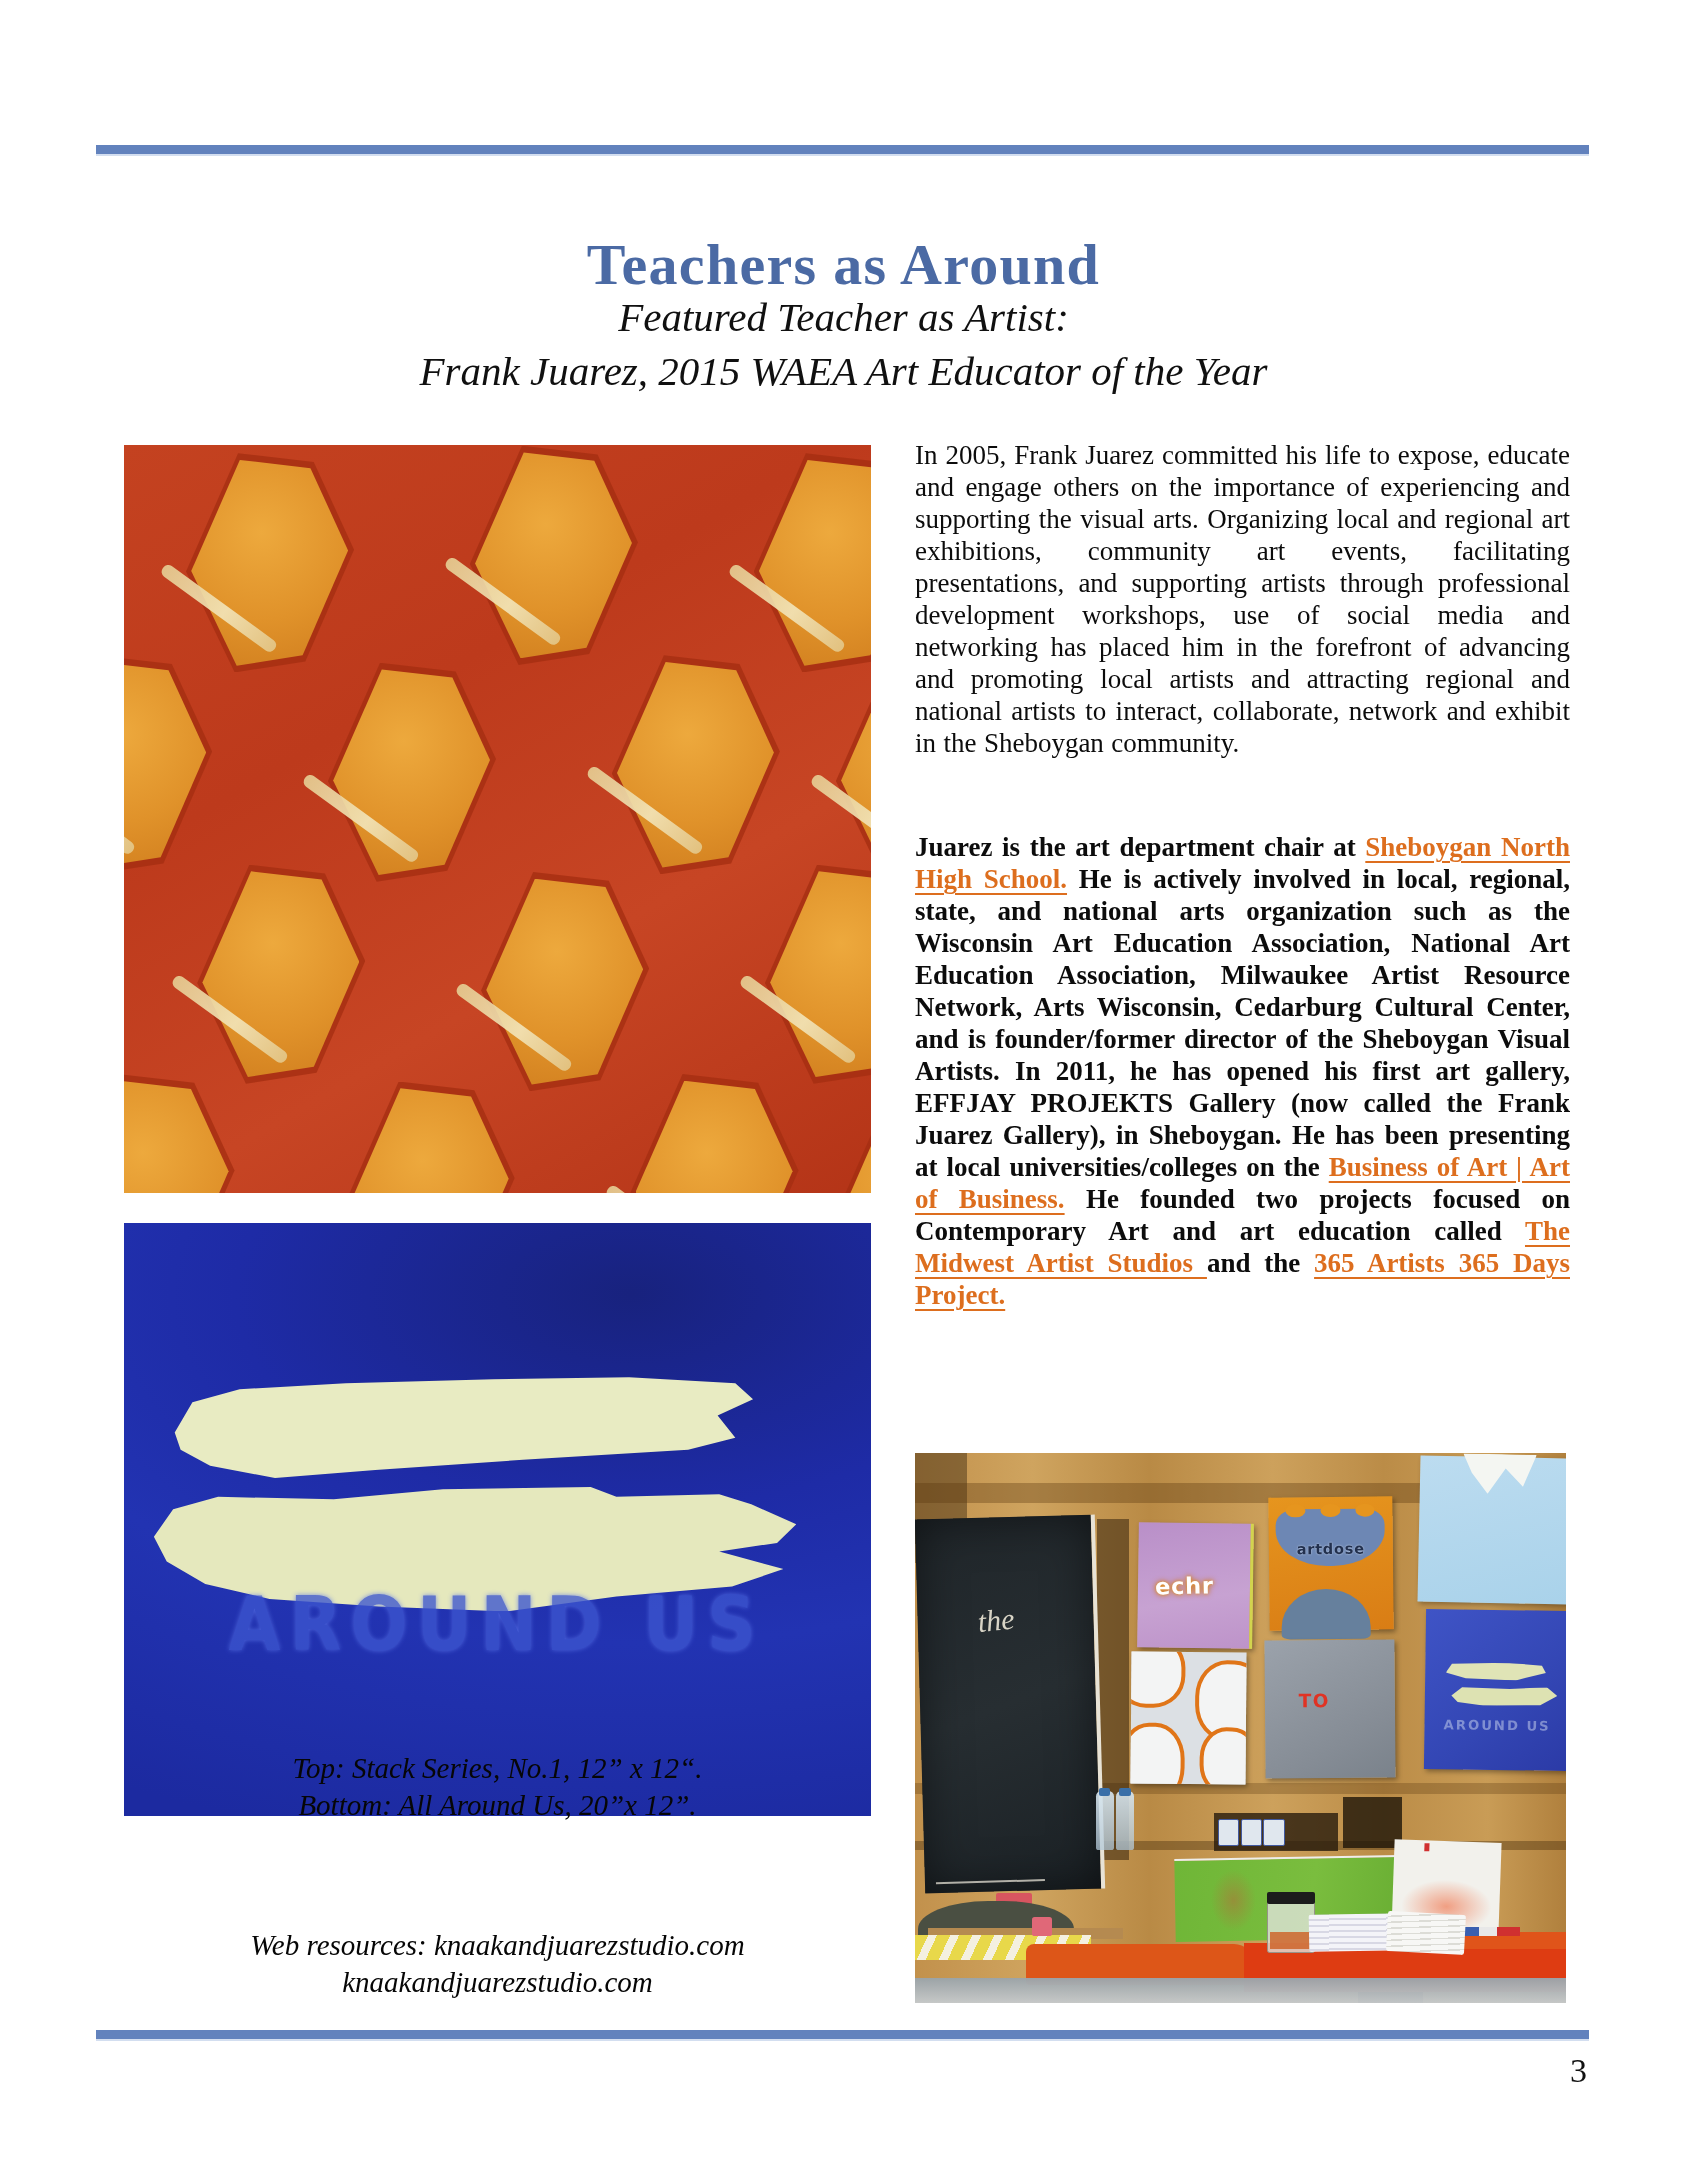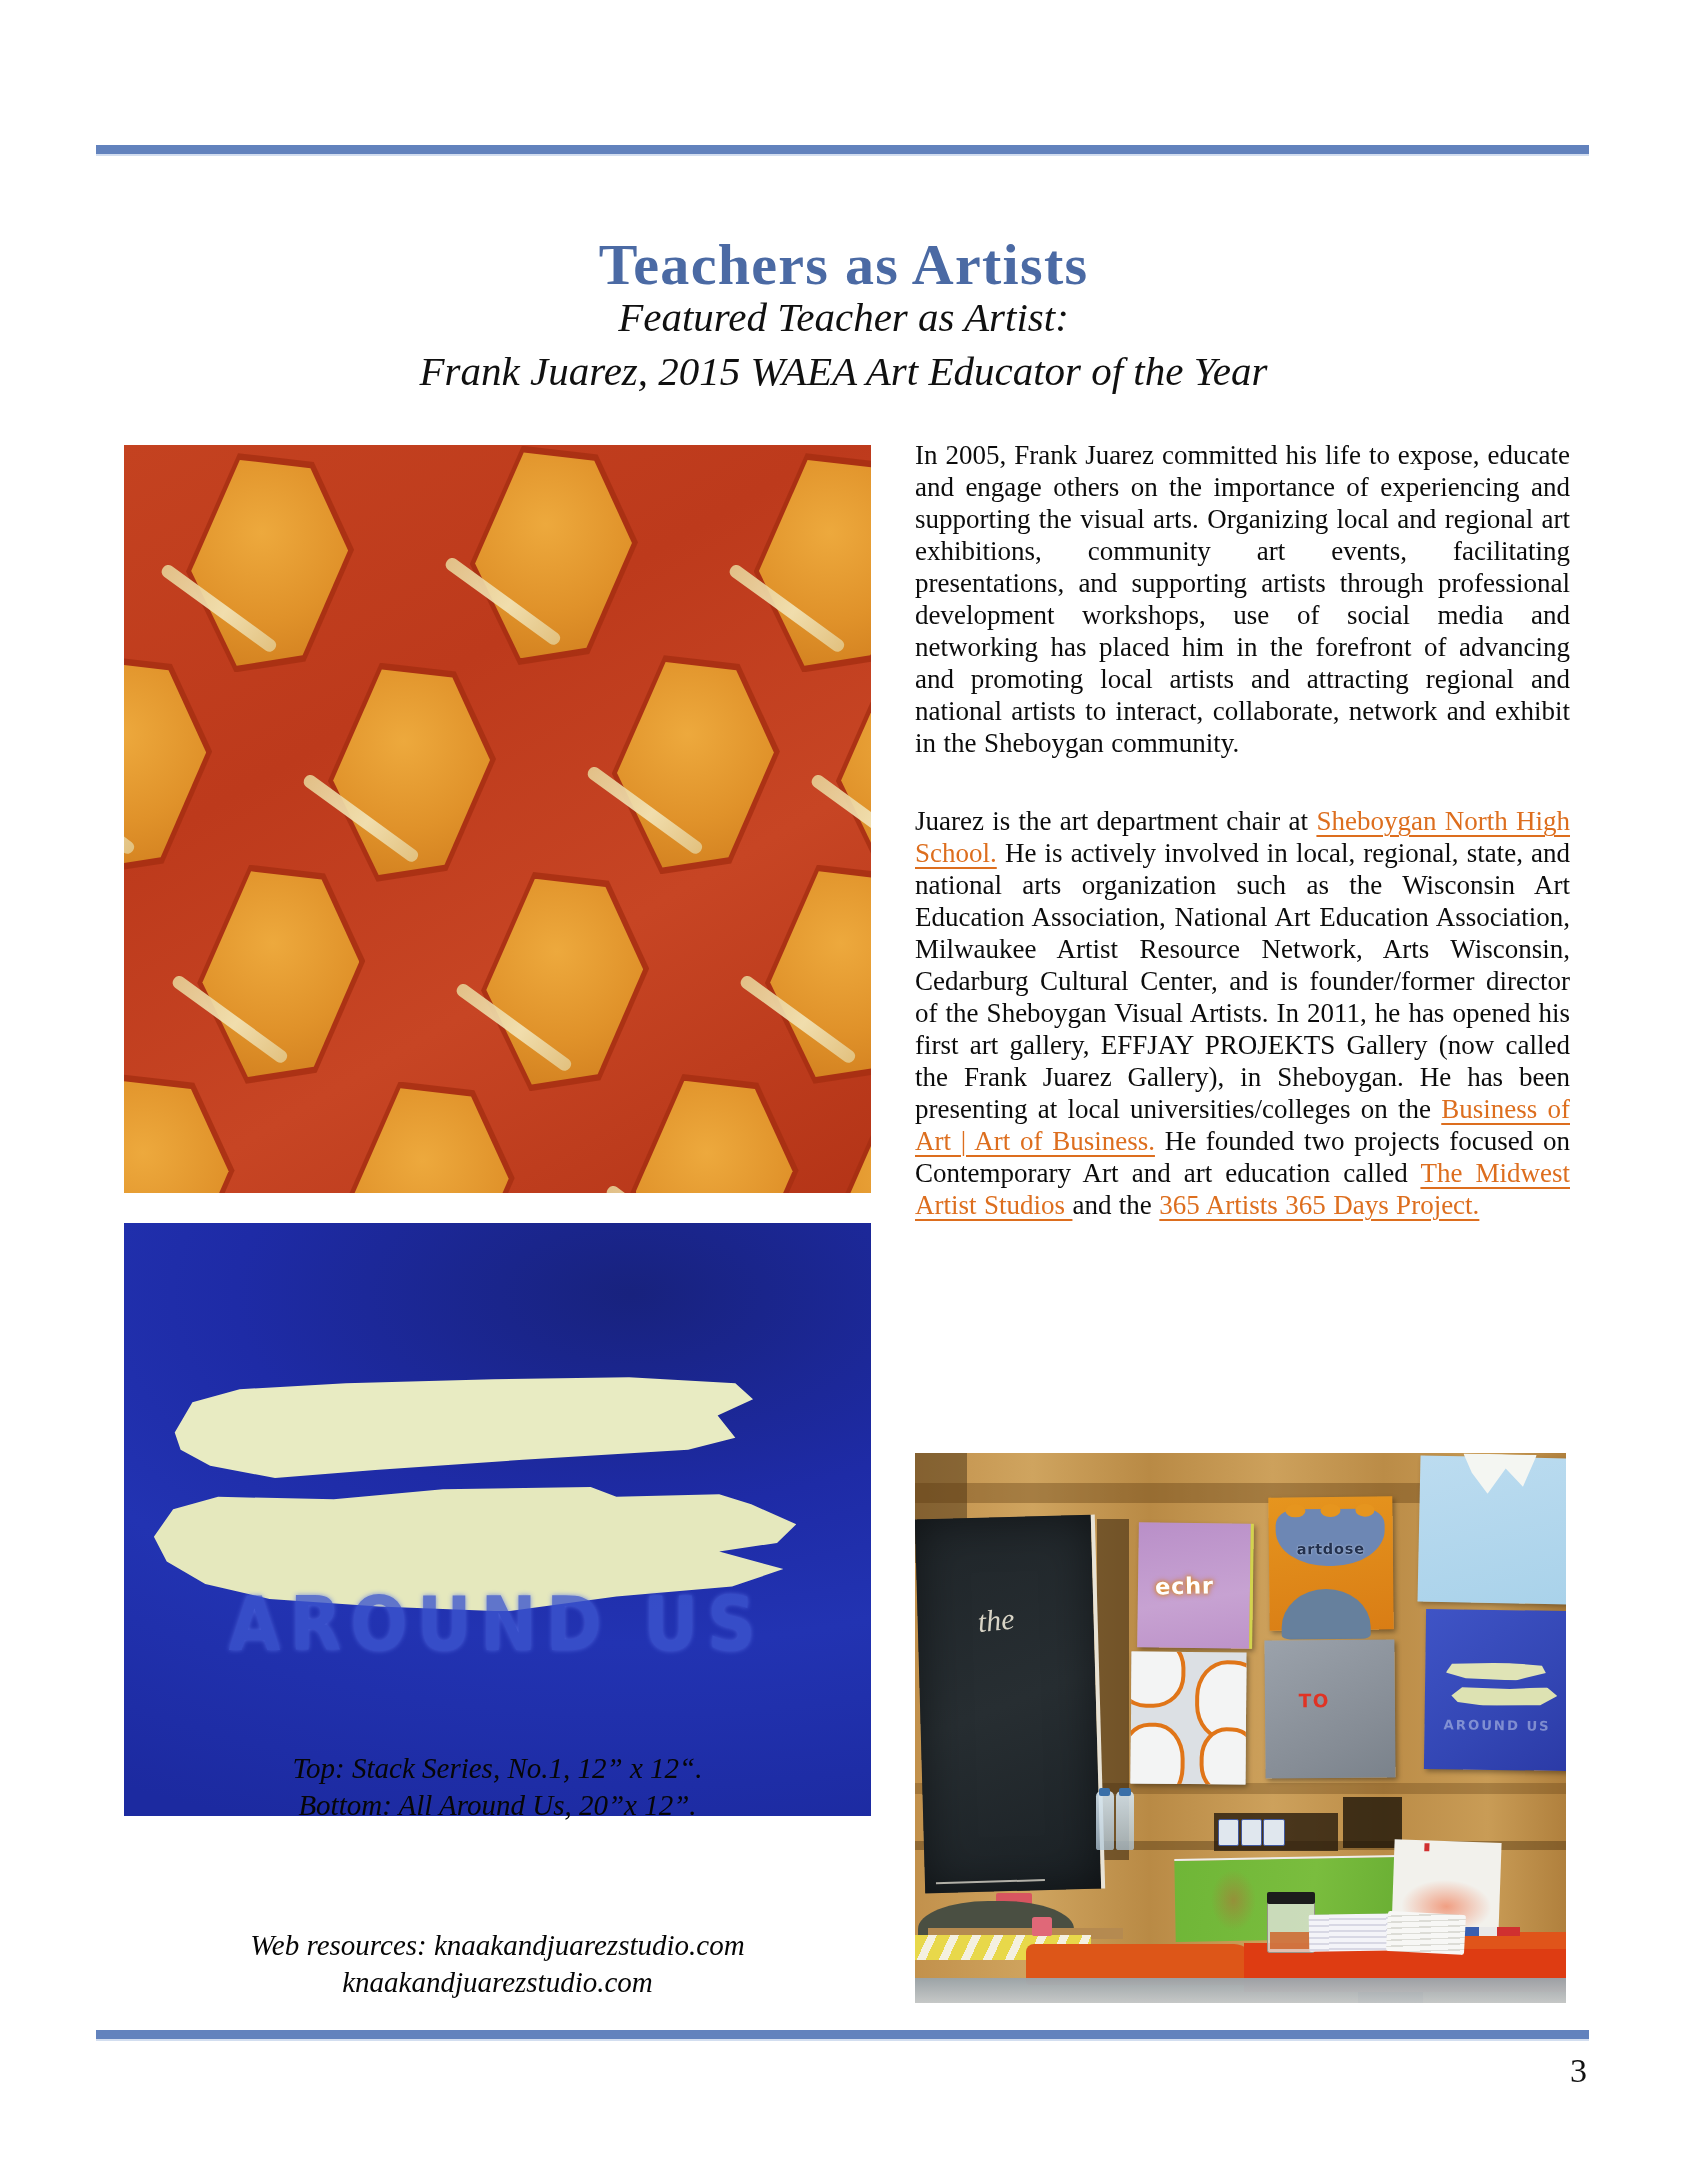--- a/index.html
+++ b/index.html
@@ -14,21 +14,21 @@
   .bar.bottom{top:2030px;}
   
   .title{position:absolute;left:0;top:194px;width:1687px;text-align:center;
          font-size:58px;font-weight:bold;letter-spacing:1.3px;color:#4b6aa4;line-height:1.1;}
   .subtitle{position:absolute;left:0;top:290px;width:1687px;text-align:center;
             font-style:italic;font-size:41px;line-height:54px;color:#101010;}
   
   .body-col{position:absolute;left:915px;top:439px;width:655px;
             font-size:27px;line-height:32px;text-align:justify;word-spacing:0.7px;}
   .body-col p{margin:0;}
-  .body-col p + p{margin-top:46px;}
+  .body-col p + p{margin-top:72px;font-weight:bold;}
   a.doclink{color:#dd6e1e;text-decoration:underline;text-decoration-thickness:2.3px;
             text-underline-offset:4.6px;cursor:pointer;}
   
   .painting{position:absolute;overflow:hidden;}
   .stack{left:124px;top:445px;width:747px;height:748px;
          background:linear-gradient(150deg,#c44220 0%,#bd3a1c 35%,#c74524 65%,#b43417 100%);}
   .hex-outline{position:absolute;background:#a52e12;opacity:.8;
          clip-path:polygon(31% 0%,76% 4%,100% 44%,71% 95%,29% 100%,0% 54%);}
   .hex{position:absolute;background:radial-gradient(circle at 45% 35%,#eda93d 0%,#e0922a 55%,#cf7c1d 100%);
          clip-path:polygon(31% 0%,76% 4%,100% 44%,71% 95%,29% 100%,0% 54%);}
@@ -141,21 +141,21 @@
      background:radial-gradient(closest-side,rgba(240,144,112,.85),rgba(240,144,112,0));}
   .red-tick{left:28%;top:3%;width:5%;height:9%;background:#d03030;}
   .fg-blur{left:0;bottom:0;width:100%;height:4.6%;
      background:linear-gradient(180deg,#9aa4aa,#c6cacc);opacity:.96;}
 </style>
 </head>
 <body>
 
 <div class="bar top"></div>
 
-<h1 class="title">Teachers as Artists</h1>
+<h1 class="title">Teachers as Around</h1>
 <div class="subtitle">
   <div>Featured Teacher as Artist:</div>
   <div>Frank Juarez, 2015 WAEA Art Educator of the Year</div>
 </div>
 
 <div class="painting stack" id="stack-painting">
     <div class="hex-outline" style="left: 8.3%; top: 1.1%; width: 22.5%; height: 29.3%;"></div>
     <div class="hex" style="left: 9%; top: 2%; width: 21%; height: 27.5%;"></div>
     <div class="stripe" style="left: 3.5%; top: 21%; width: 18.5%;"></div>
     <div class="hex-outline" style="left: 46.3%; top: 0.1%; width: 22.5%; height: 29.3%;"></div>

